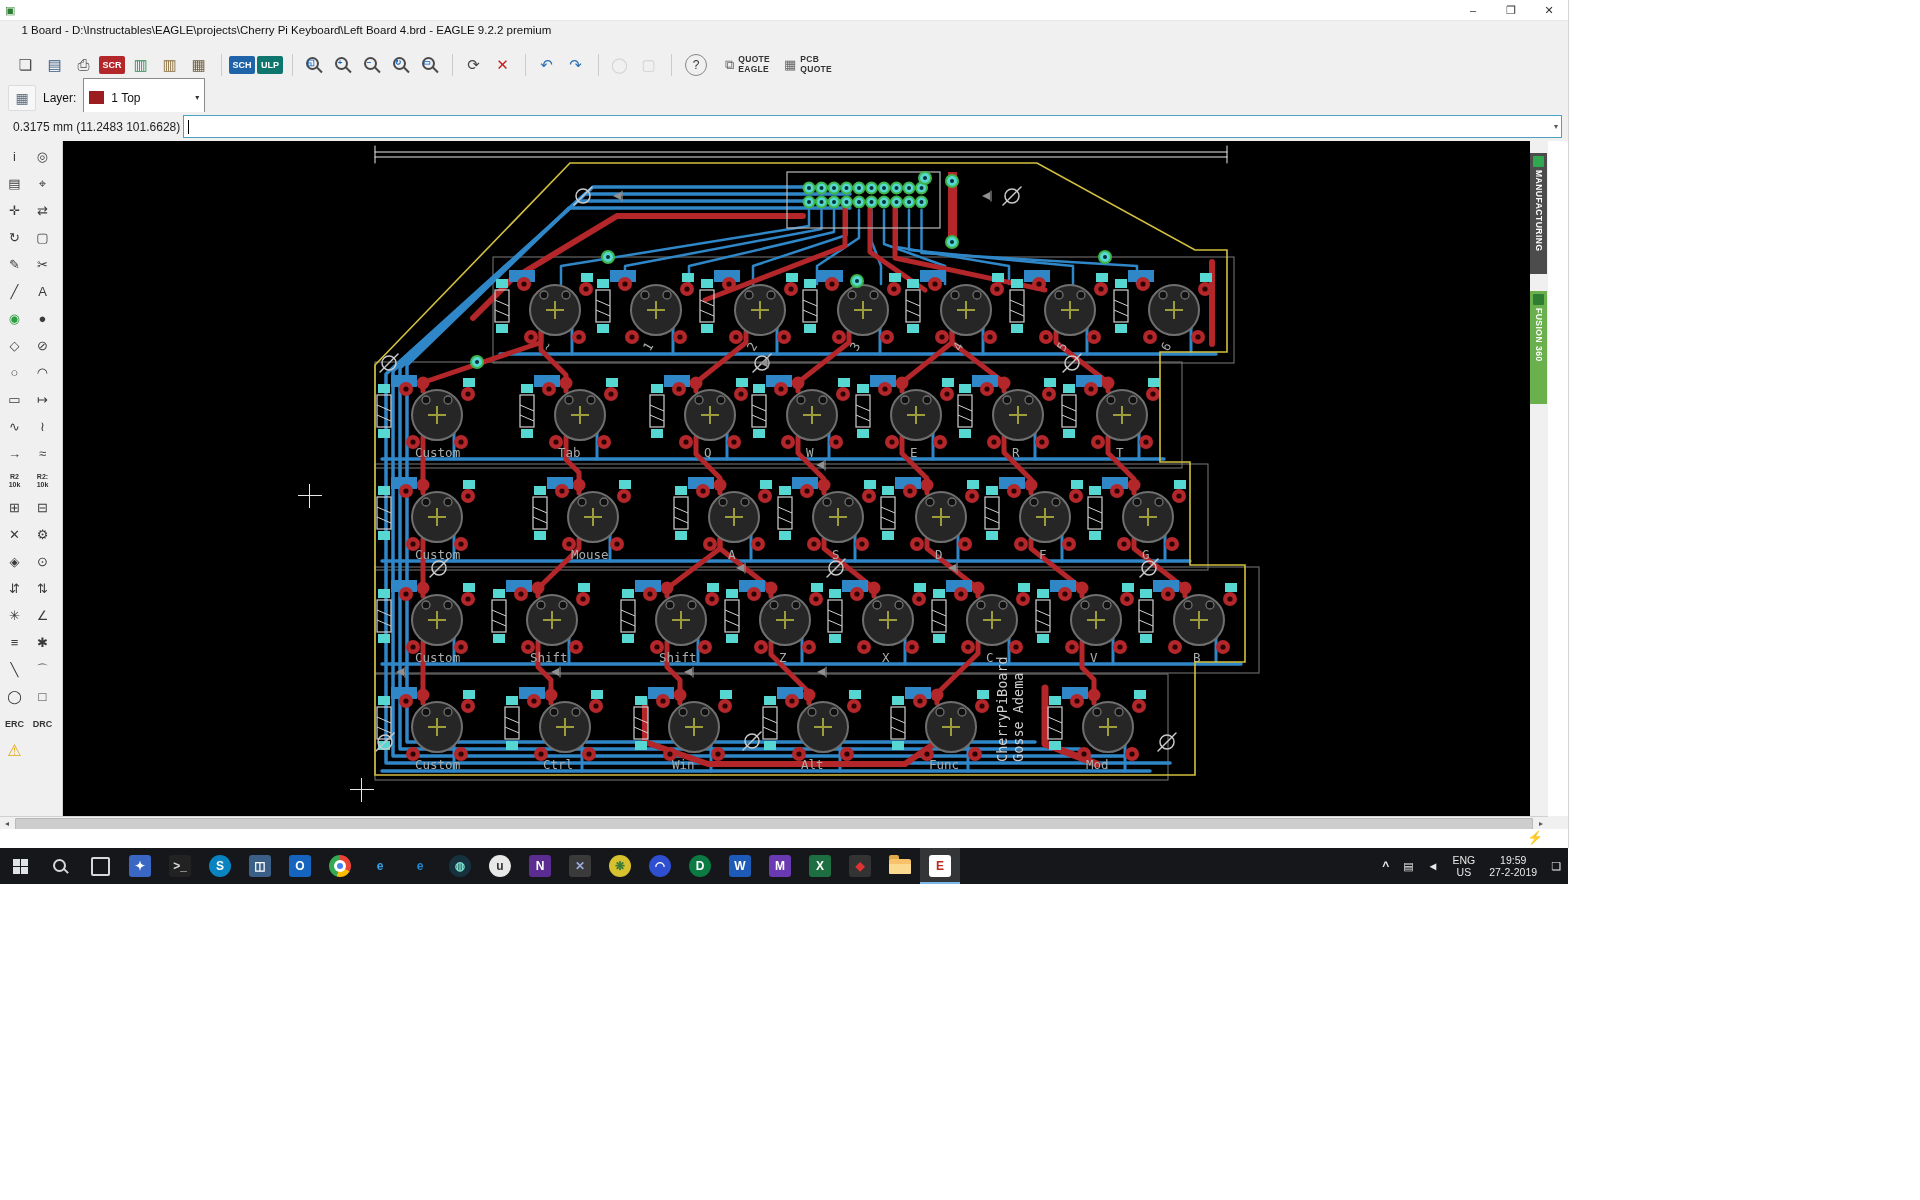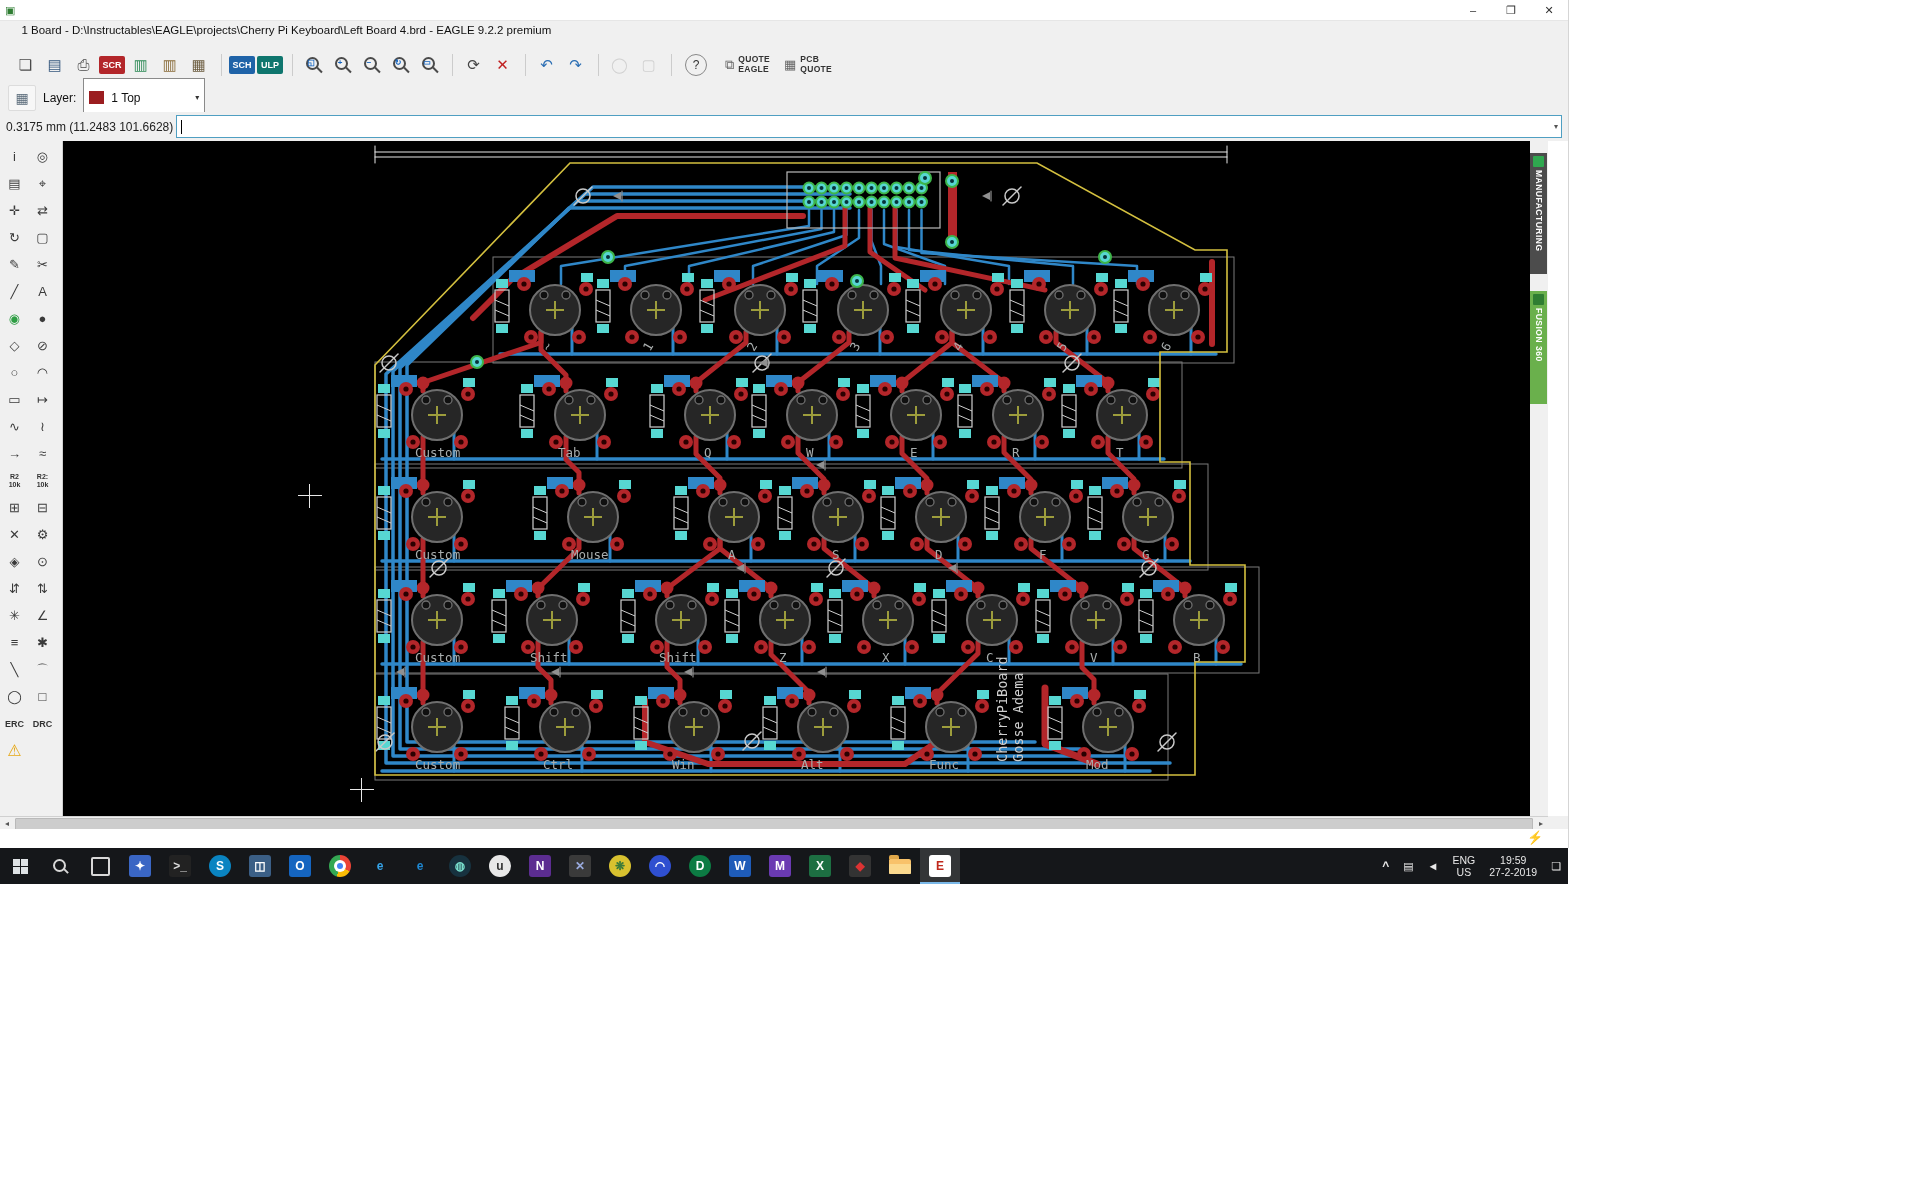--- a/index.html
+++ b/index.html
@@ -28,21 +28,21 @@
   .label2 .l2icon{font-size:13px;color:#666;}
   .label2 .lines{display:flex;flex-direction:column;font-size:8.5px;font-weight:bold;line-height:9.5px;letter-spacing:.3px;}
   
   .layerbar{position:absolute;top:83px;left:0;right:0;height:29px;display:flex;align-items:center;gap:7px;padding-left:8px;background:#f0f0f0;}
   .grid-btn{width:26px;height:24px;display:flex;align-items:center;justify-content:center;font-size:14px;color:#5a6b7a;border:1px solid #dcdcdc;border-radius:2px;background:#f7f7f7;}
   .layer-label{font-size:12px;color:#111;}
   .layer-dd{width:110px;height:22px;background:#fff;border:1px solid #8a8a8a;display:flex;align-items:center;padding:8px 5px;gap:7px;font-size:12px;text-align:right;}
   .swatch{width:15px;height:13px;}
   .dd-caret{margin-left:auto;font-size:8px;color:#333;}
   
-  .cmdbar{position:absolute;top:112px;left:0;right:0;height:29px;display:flex;align-items:center;background:#f0f0f0;border-bottom:1px solid #e2e2e2;}
+  .cmdbar{position:absolute;top:112px;left:0;right:0;height:29px;display:flex;align-items:center;background:#f0f0f0;border-bottom:1px solid #e2e2e2;padding-left:7px;}
   .coords{width:170px;padding-left:6px;font-size:12px;color:#222;white-space:nowrap;}
   .cmd-input{position:relative;flex:1;margin-right:6px;height:21px;background:#fff;border:1px solid #4f9fc2;display:flex;align-items:center;padding-left:4px;}
   .caret-blink{width:1px;height:14px;background:#000;}
   .cmd-dd{position:absolute;right:3px;top:6px;font-size:8px;color:#555;}
   
   .main{position:absolute;top:141px;left:0;width:1568px;height:675px;display:flex;}
   .palette{width:58px;background:#f0f0f0;border-right:1px solid #d0d0d0;display:grid;grid-template-columns:26px 26px;gap:2px;padding:3px 2px;align-content:start;}
   .pal{width:25px;height:25px;display:flex;align-items:center;justify-content:center;font-size:13px;color:#3a3a3a;}
   .pal.small-text{flex-direction:column;font-size:7px;line-height:7.5px;font-weight:bold;color:#333;}
   .pal.text-label{font-size:9px;font-weight:bold;color:#333;}

